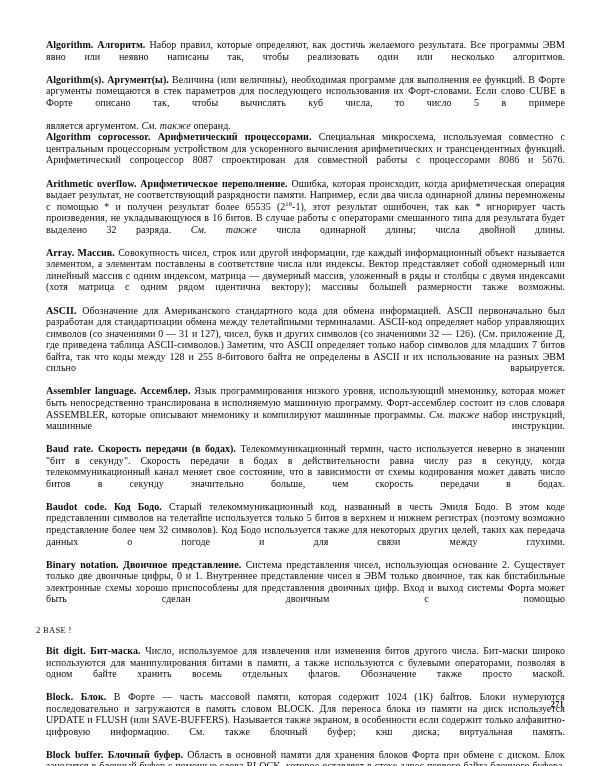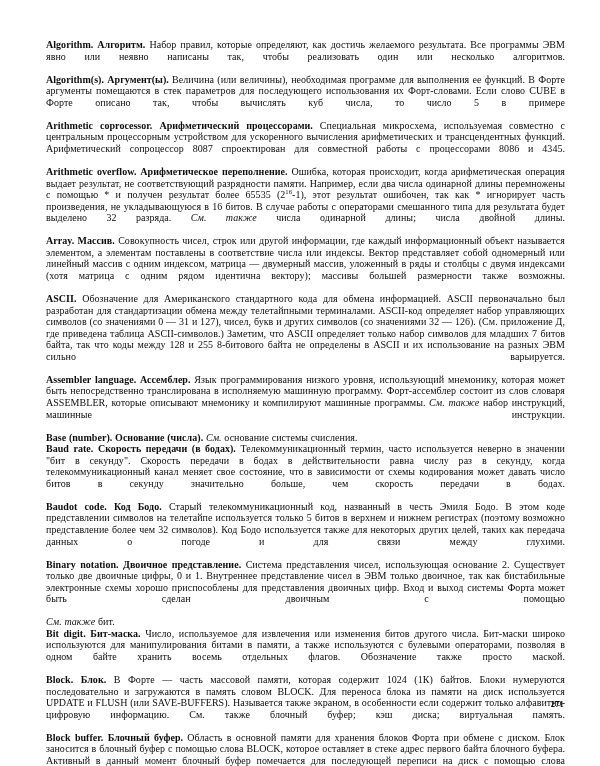--- a/index.html
+++ b/index.html
@@ -83,41 +83,41 @@
 
 <div class="page">
 
   <div class="content">
 
     <p class="entry"><b>Algorithm.</b> <b>Алгоритм.</b><span> Набор правил, которые определяют, как достичь желаемого результата. Все программы ЭВМ явно или неявно написаны так, чтобы реализовать один или несколько алгоритмов.</span></p>
 
     <p class="entry"><b>Algorithm(s).</b> <b>Аргумент(ы).</b><span> Величина (или величины), необходимая программе для выполнения ее функций. В Форте аргументы помещаются в стек параметров для последующего использования их Форт-словами. Если слово CUBE в Форте описано так, чтобы вычислять куб числа, то число 5 в примере</span></p>
 
 
+    <p class="entry nojust"><span>является аргументом. </span><i><span>См. также</span></i><span> операнд.</span></p>
 
-    <p class="entry"><b>Arithmetic coprocessor.</b> <b>Арифметический процессорами.</b><span> Специальная микросхема, используемая совместно с центральным процессорным устройством для ускоренного вычисления арифметических и трансцендентных функций. Арифметический сопроцессор 8087 спроектирован для совместной работы с процессорами 8086 и 4345.</span></p>
+    <p class="entry"><b>Algorithm coprocessor.</b> <b>Арифметический процессорами.</b><span> Специальная микросхема, используемая совместно с центральным процессорным устройством для ускоренного вычисления арифметических и трансцендентных функций. Арифметический сопроцессор 8087 спроектирован для совместной работы с процессорами 8086 и 5676.</span></p>
 
     <p class="entry"><b>Arithmetic overflow.</b> <b>Арифметическое переполнение.</b><span> Ошибка, которая происходит, когда арифметическая операция выдает результат, не соответствующий разрядности памяти. Например, если два числа одинарной длины перемножены с помощью * и получен результат более 65535 (2</span><sup>16</sup><span>-1), этот результат ошибочен, так как * игнорирует часть произведения, не укладывающуюся в 16 битов. В случае работы с операторами смешанного типа для результата будет выделено 32 разряда. </span><i><span>См. также</span></i><span> числа одинарной длины; числа двойной длины.</span></p>
 
     <p class="entry"><b>Array.</b> <b>Массив.</b><span> Совокупность чисел, строк или другой информации, где каждый информационный объект называется элементом, а элементам поставлены в соответствие числа или индексы. Вектор представляет собой одномерный или линейный массив с одним индексом, матрица — двумерный массив, уложенный в ряды и столбцы с двумя индексами (хотя матрица с одним рядом идентична вектору); массивы большей размерности также возможны.</span></p>
 
     <p class="entry"><b>ASCII.</b><span> Обозначение для Американского стандартного кода для обмена информацией. ASCII первоначально был разработан для стандартизации обмена между телетайпными терминалами. ASCII-код определяет набор управляющих символов (со значениями 0 — 31 и 127), чисел, букв и других символов (со значениями 32 — 126). (См. приложение Д, где приведена таблица ASCII-символов.) Заметим, что ASCII определяет только набор символов для младших 7 битов байта, так что коды между 128 и 255 8-битового байта не определены в ASCII и их использование на разных ЭВМ сильно варьируется.</span></p>
 
     <p class="entry"><b>Assembler language.</b> <b>Ассемблер.</b><span> Язык программирования низкого уровня, использующий мнемонику, которая может быть непосредственно транслирована в исполняемую машинную программу. Форт-ассемблер состоит из слов словаря ASSEMBLER, которые описывают мнемонику и компилируют машинные программы. </span><i><span>См. также</span></i><span> набор инструкций, машинные инструкции.</span></p>
 
-    <p class="entry nojust"><b>Base (number).</b> <b>Основание (числа).</b> <i><span>См.</span></i><span> основание системы счисления.</span></p>
 
     <p class="entry"><b>Baud rate.</b> <b>Скорость передачи (в бодах).</b><span> Телекоммуникационный термин, часто используется неверно в значении "бит в секунду". Скорость передачи в бодах в действительности равна числу раз в секунду, когда телекоммуникационный канал меняет свое состояние, что в зависимости от схемы кодирования может давать число битов в секунду значительно больше, чем скорость передачи в бодах.</span></p>
 
     <p class="entry"><b>Baudot code.</b> <b>Код Бодо.</b><span> Старый телекоммуникационный код, названный в честь Эмиля Бодо. В этом коде представлении символов на телетайпе используется только 5 битов в верхнем и нижнем регистрах (поэтому возможно представление более чем 32 символов). Код Бодо используется также для некоторых других целей, таких как передача данных о погоде и для связи между глухими.</span></p>
 
     <p class="entry"><b>Binary notation.</b> <b>Двоичное представление.</b><span> Система представления чисел, использующая основание 2. Существует только две двоичные цифры, 0 и 1. Внутреннее представление чисел в ЭВМ только двоичное, так как бистабильные электронные схемы хорошо приспособлены для представления двоичных цифр. Вход и выход системы Форта может быть сделан двоичным с помощью</span></p>
 
+    <p class="code-line">2 BASE !</p>
 
-    <p class="entry nojust"><i><span>См. также</span></i><span> бит.</span></p>
 
 
     <p class="entry"><b>Bit digit.</b> <b>Бит-маска.</b><span> Число, используемое для извлечения или изменения битов другого числа. Бит-маски широко используются для манипулирования битами в памяти, а также используются с булевыми операторами, позволяя в одном байте хранить восемь отдельных флагов. Обозначение также просто маской.</span></p>
 
     <p class="entry"><b>Block.</b> <b>Блок.</b><span> В Форте — часть массовой памяти, которая содержит 1024 (1К) байтов. Блоки нумеруются последовательно и загружаются в память словом BLOCK. Для переноса блока из памяти на диск используется UPDATE и FLUSH (или SAVE-BUFFERS). Называется также экраном, в особенности если содержит только алфавитно-цифровую информацию. См. также блочный буфер; кэш диска; виртуальная память.</span></p>
 
     <p class="entry"><b>Block buffer.</b> <b>Блочный буфер.</b><span> Область в основной памяти для хранения блоков Форта при обмене с диском. Блок заносится в блочный буфер с помощью слова BLOCK, которое оставляет в стеке адрес первого байта блочного буфера. Активный в данный момент блочный буфер помечается для последующей переписи на диск с помощью слова UPDATE. Перенос осуществляется при необходимости перезаписи в блочный буфер или при использовании слов FLUSH или SAVE-BUFFERS. </span></p>
 
   </div>
 

